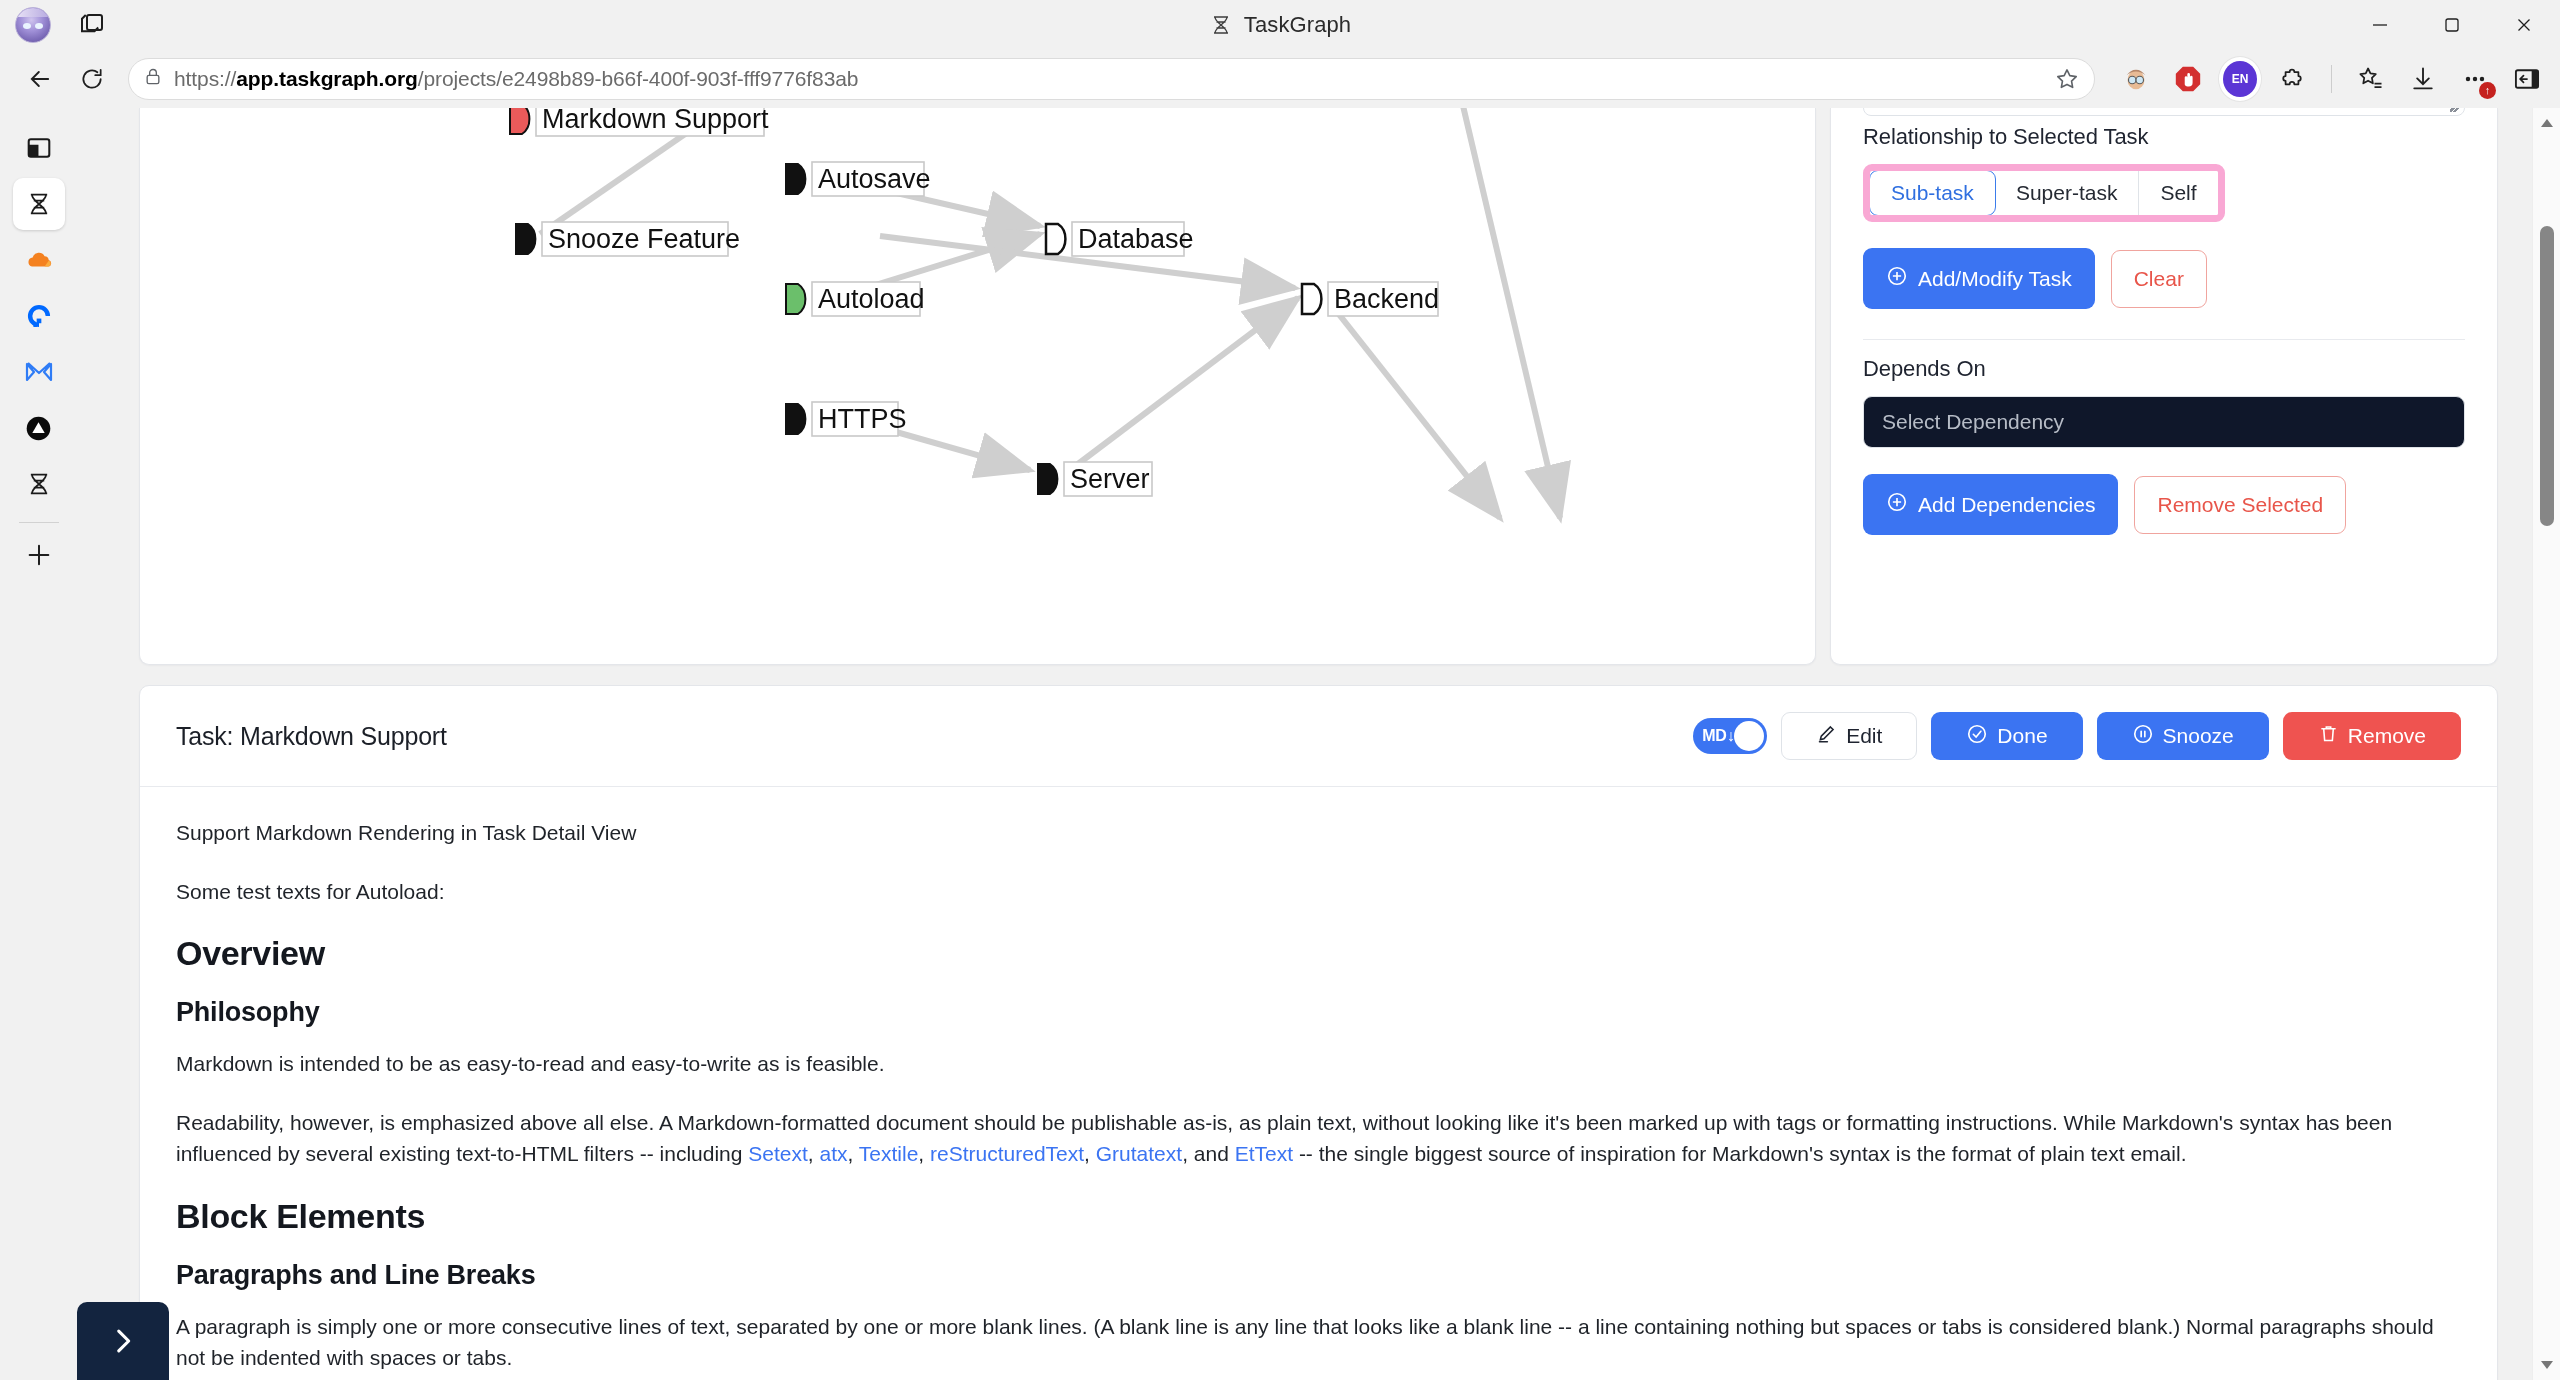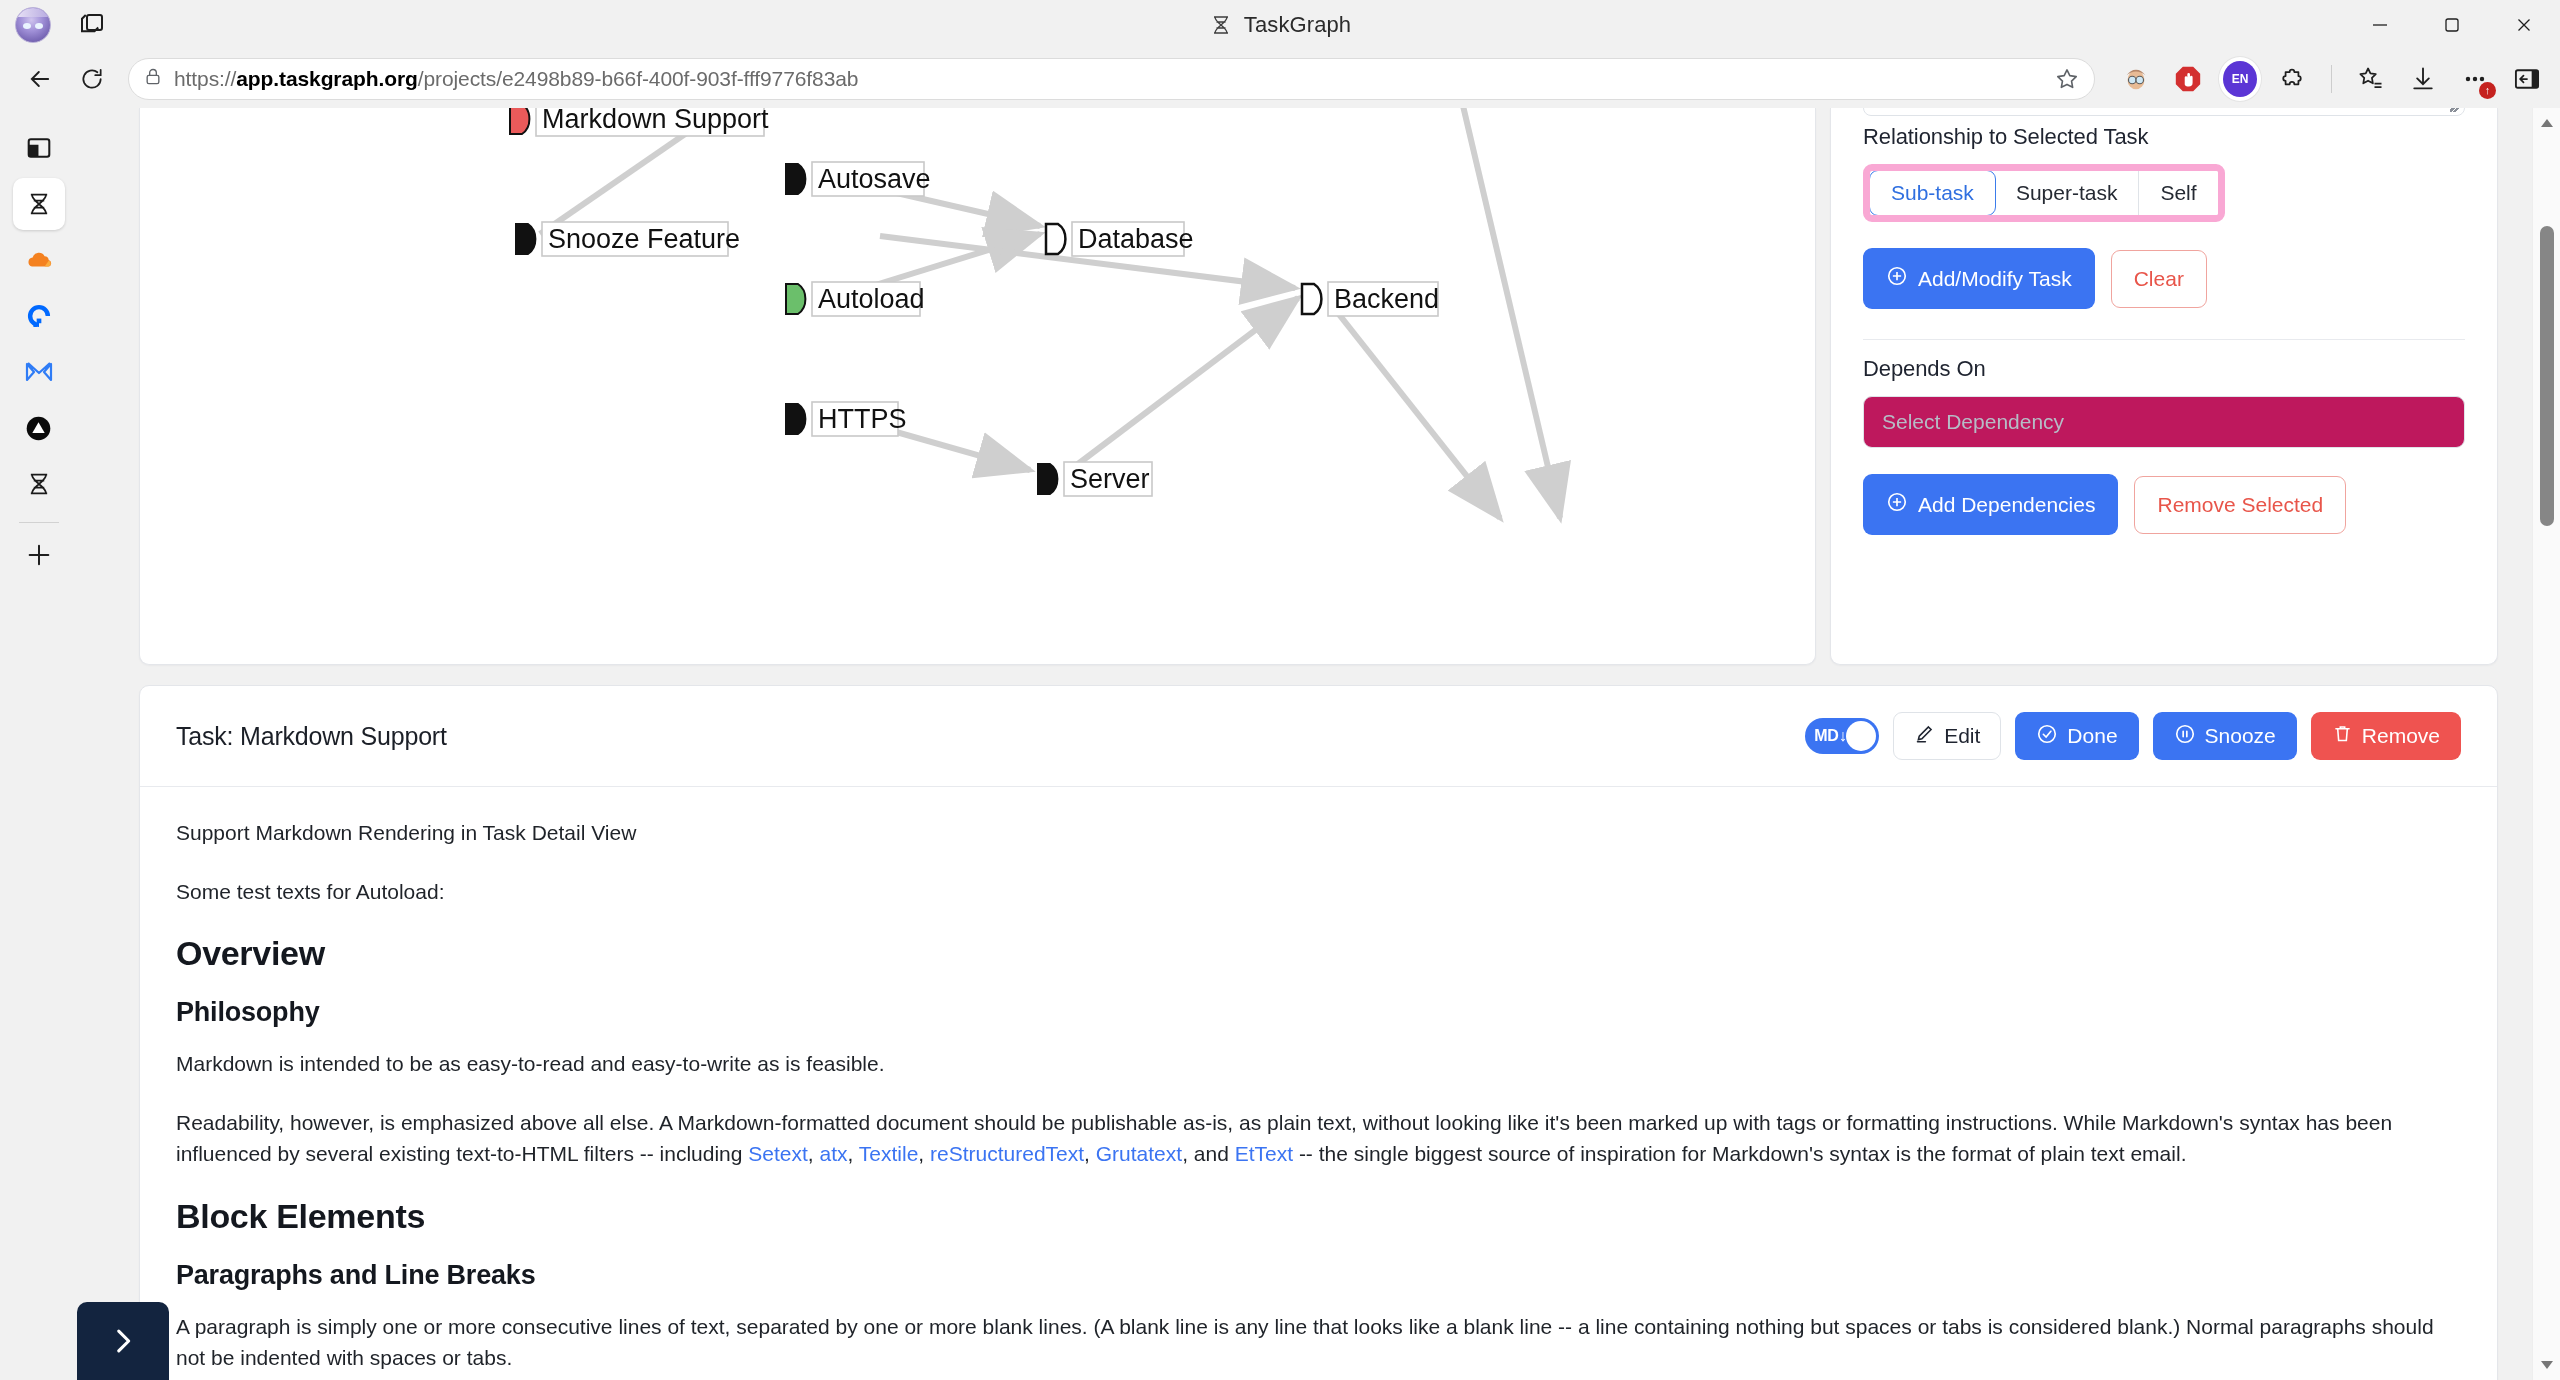--- a/index.html
+++ b/index.html
@@ -166,21 +166,21 @@
     display: inline-flex; align-items: center; gap: 10px;
     font-size: 21px; border-radius: 9px; padding: 16px 22px;
     border: 1px solid transparent; white-space: nowrap;
   }
   .btn-primary { background: #3b74f2; color: #fff; }
   .btn-outline-red { background: #fff; color: #e8554a; border-color: #f0a49e; }
   .rule { height: 1px; background: #e8eaee; margin: 30px 0 0; }
   .field {
     height: 52px; border: 1px solid #dfe3e8; border-radius: 9px;
     display: flex; align-items: center; padding: 0 18px;
-    font-size: 21px; color: #b6bcc6; background: #be185d;
+    font-size: 21px; color: #b6bcc6; background: #0f172a;
     margin-top: 12px;
   }
 
   
   .detail-card { margin-top: 20px; }
   .detail-head {
     display: flex; align-items: center; padding: 26px 36px;
     border-bottom: 1px solid #e8eaee;
   }
   .detail-title { font-size: 25px; color: #1b1f27; letter-spacing: -.2px; }
@@ -189,21 +189,21 @@
     width: 74px; height: 36px; border-radius: 18px; background: #3b74f2;
     display: flex; align-items: center; position: relative; padding-left: 9px;
   }
   .md-toggle span { color: #fff; font-size: 16px; font-weight: 700; letter-spacing: -.2px; }
   .md-knob {
     position: absolute; right: 3px; top: 3px; width: 30px; height: 30px;
     background: #fff; border-radius: 50%;
   }
   .hbtn {
     display: inline-flex; align-items: center; gap: 9px;
-    height: 48px; padding: 0 20px; border-radius: 9px;
+    height: 48px; padding: 0 34px; border-radius: 9px;
     font-size: 21px; border: 1px solid transparent;
   }
   .hbtn-white { background: #fff; color: #1f2430; border-color: #dfe3e8; }
   .hbtn-blue { background: #3b74f2; color: #fff; }
   .hbtn-red { background: #ef5350; color: #fff; }
 
   .md-body { padding: 30px 36px 40px; }
   .md-body p {
     font-size: 21px; line-height: 1.5; color: #1f2329; margin: 0 0 27px;
   }

